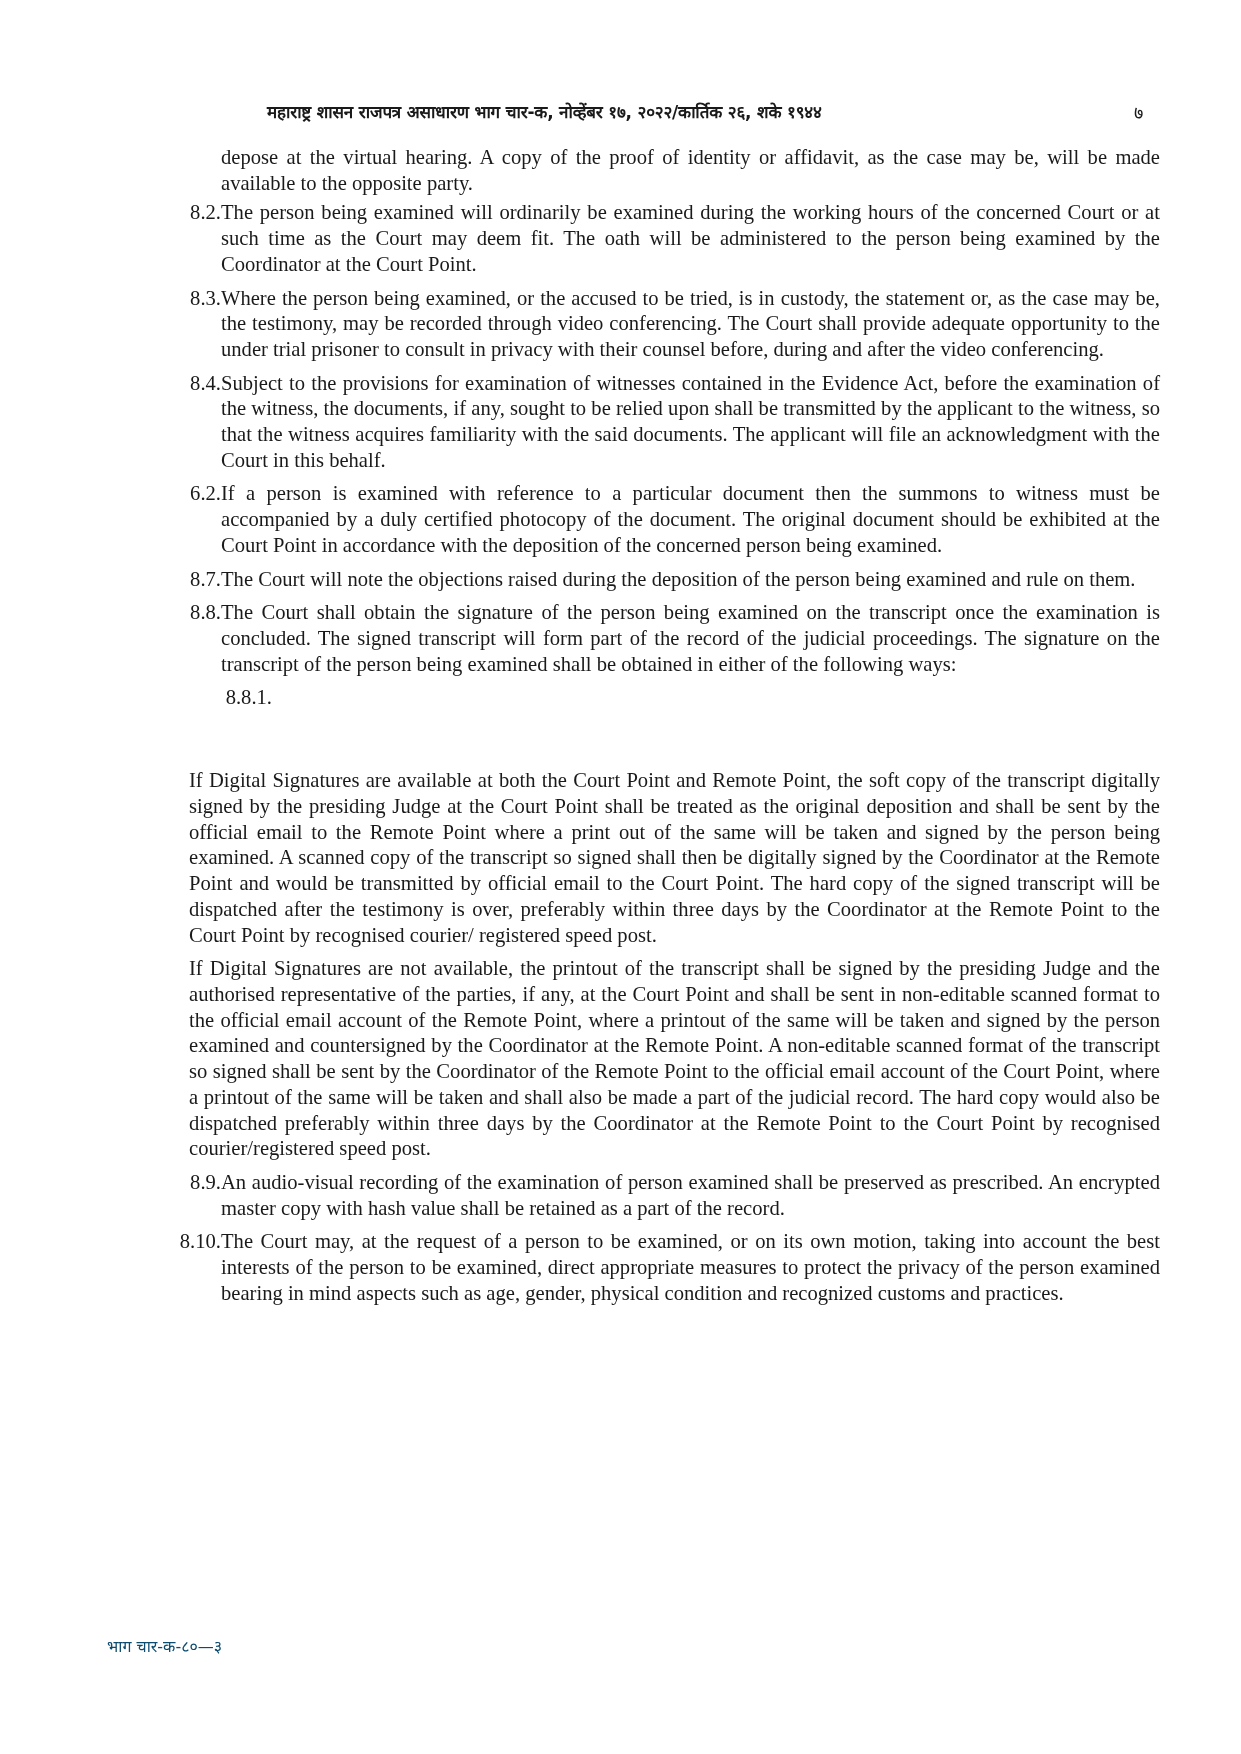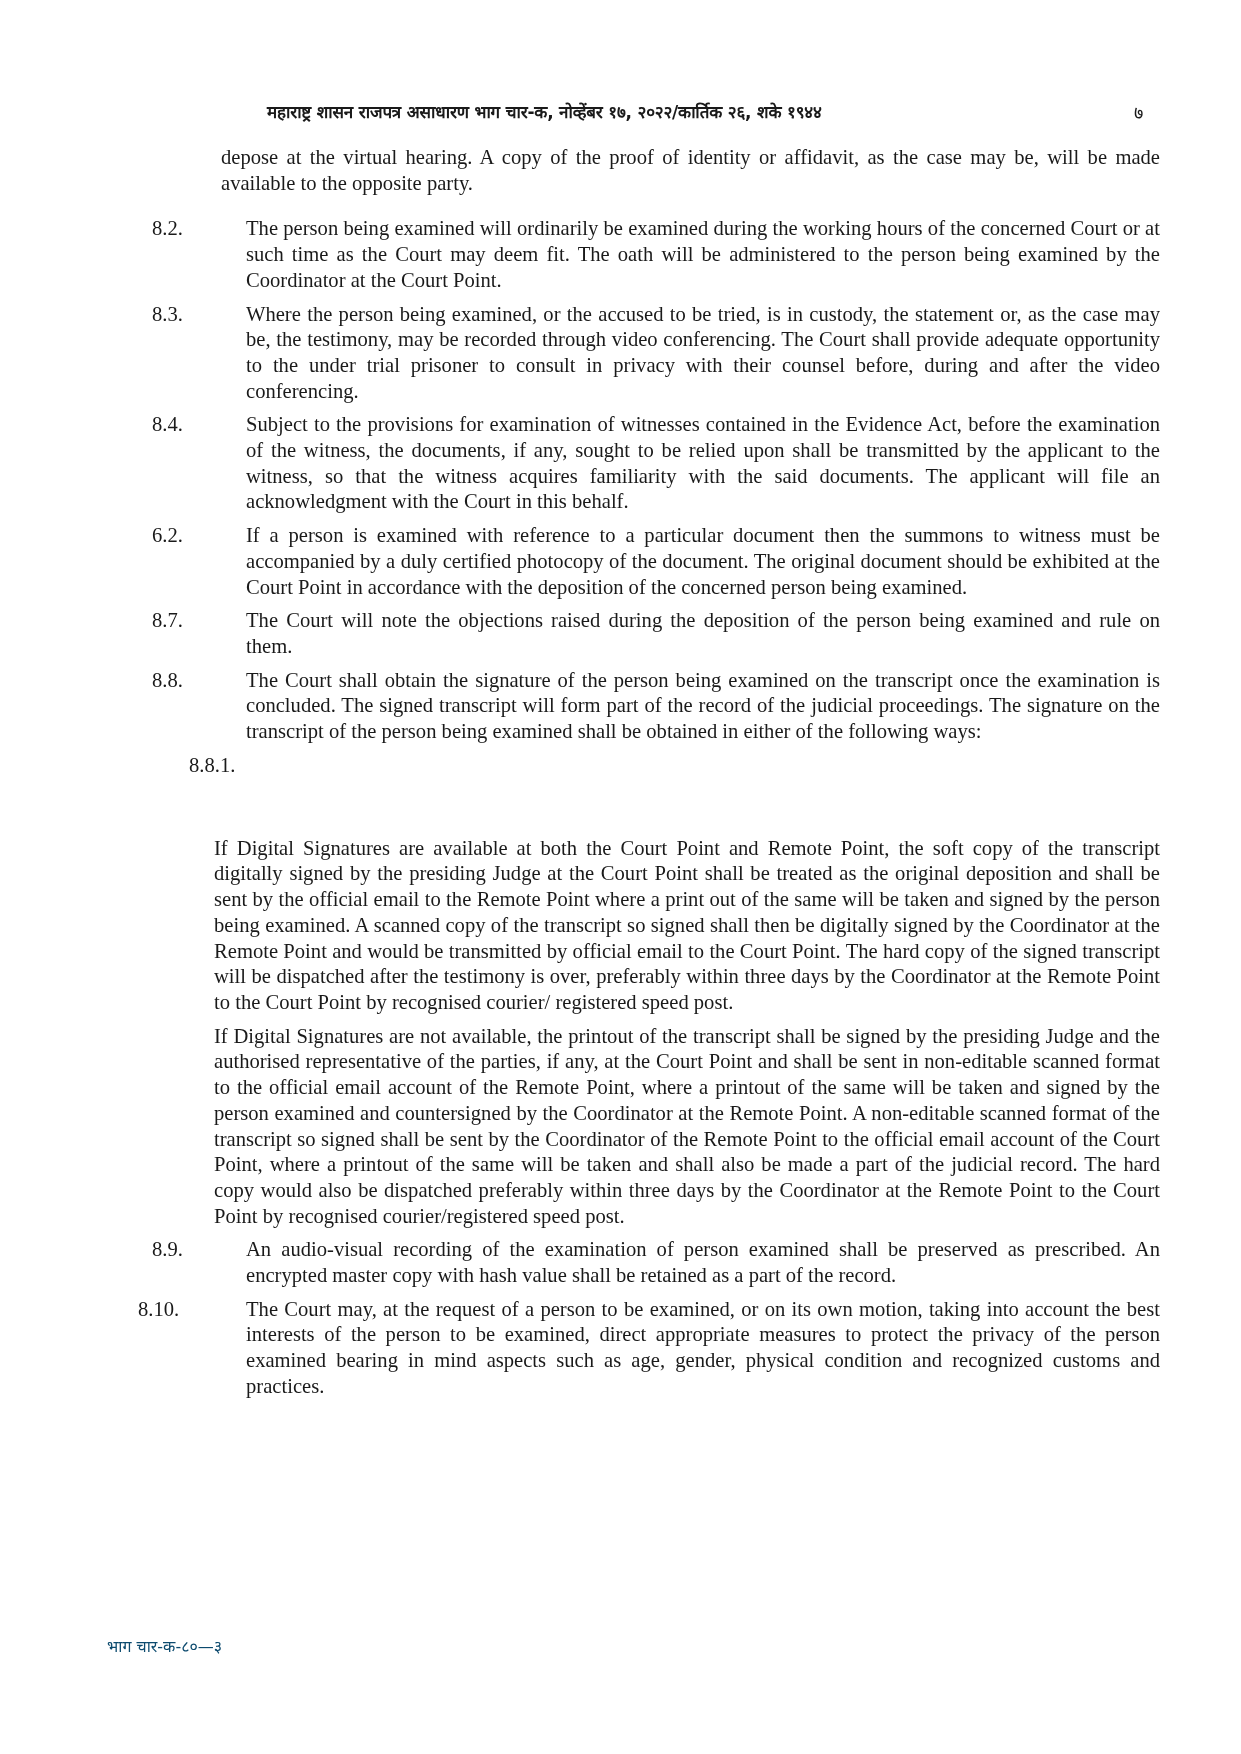--- a/index.html
+++ b/index.html
@@ -12,24 +12,24 @@
   }
   .page-num {
     position: absolute; top: 100px; left: 1122px;
     font-family: "DejaVu Sans", sans-serif; font-size: 18px; color: #1a1a1a;
   }
   .body {
     position: absolute; top: 145px; left: 140px; width: 1008px;
     font-family: "Liberation Serif", serif; font-size: 20.6px; line-height: 25.7px;
     text-align: justify;
   }
-  .cont { margin-left: 69px; margin-bottom: 20px; }
+  .cont { margin-left: 69px; margin-bottom: 4px; }
   .item { display: flex; margin-bottom: 8px; }
-  .num { width: 69px; flex: 0 0 69px; text-align: left; }
-  .txt { flex: 1; text-align: justify; margin-left: 25px; }
+  .num { width: 69px; flex: 0 0 69px; text-align: right; }
+  .txt { flex: 1; text-align: justify; }
   .sub { display: flex; margin-left: 37px; margin-bottom: 8px; flex-direction: column; }
   .sub .num { width: 83px; flex: 0 0 83px; }
   .item.wide .num { margin-left: -14px; width: 83px; flex: 0 0 83px; }
   .footer {
     position: absolute; top: 1635px; left: 95px;
     font-family: "DejaVu Sans", sans-serif; font-size: 16px; color: #0c4a6e;
   }
 </style>
 </head>
 <body>

